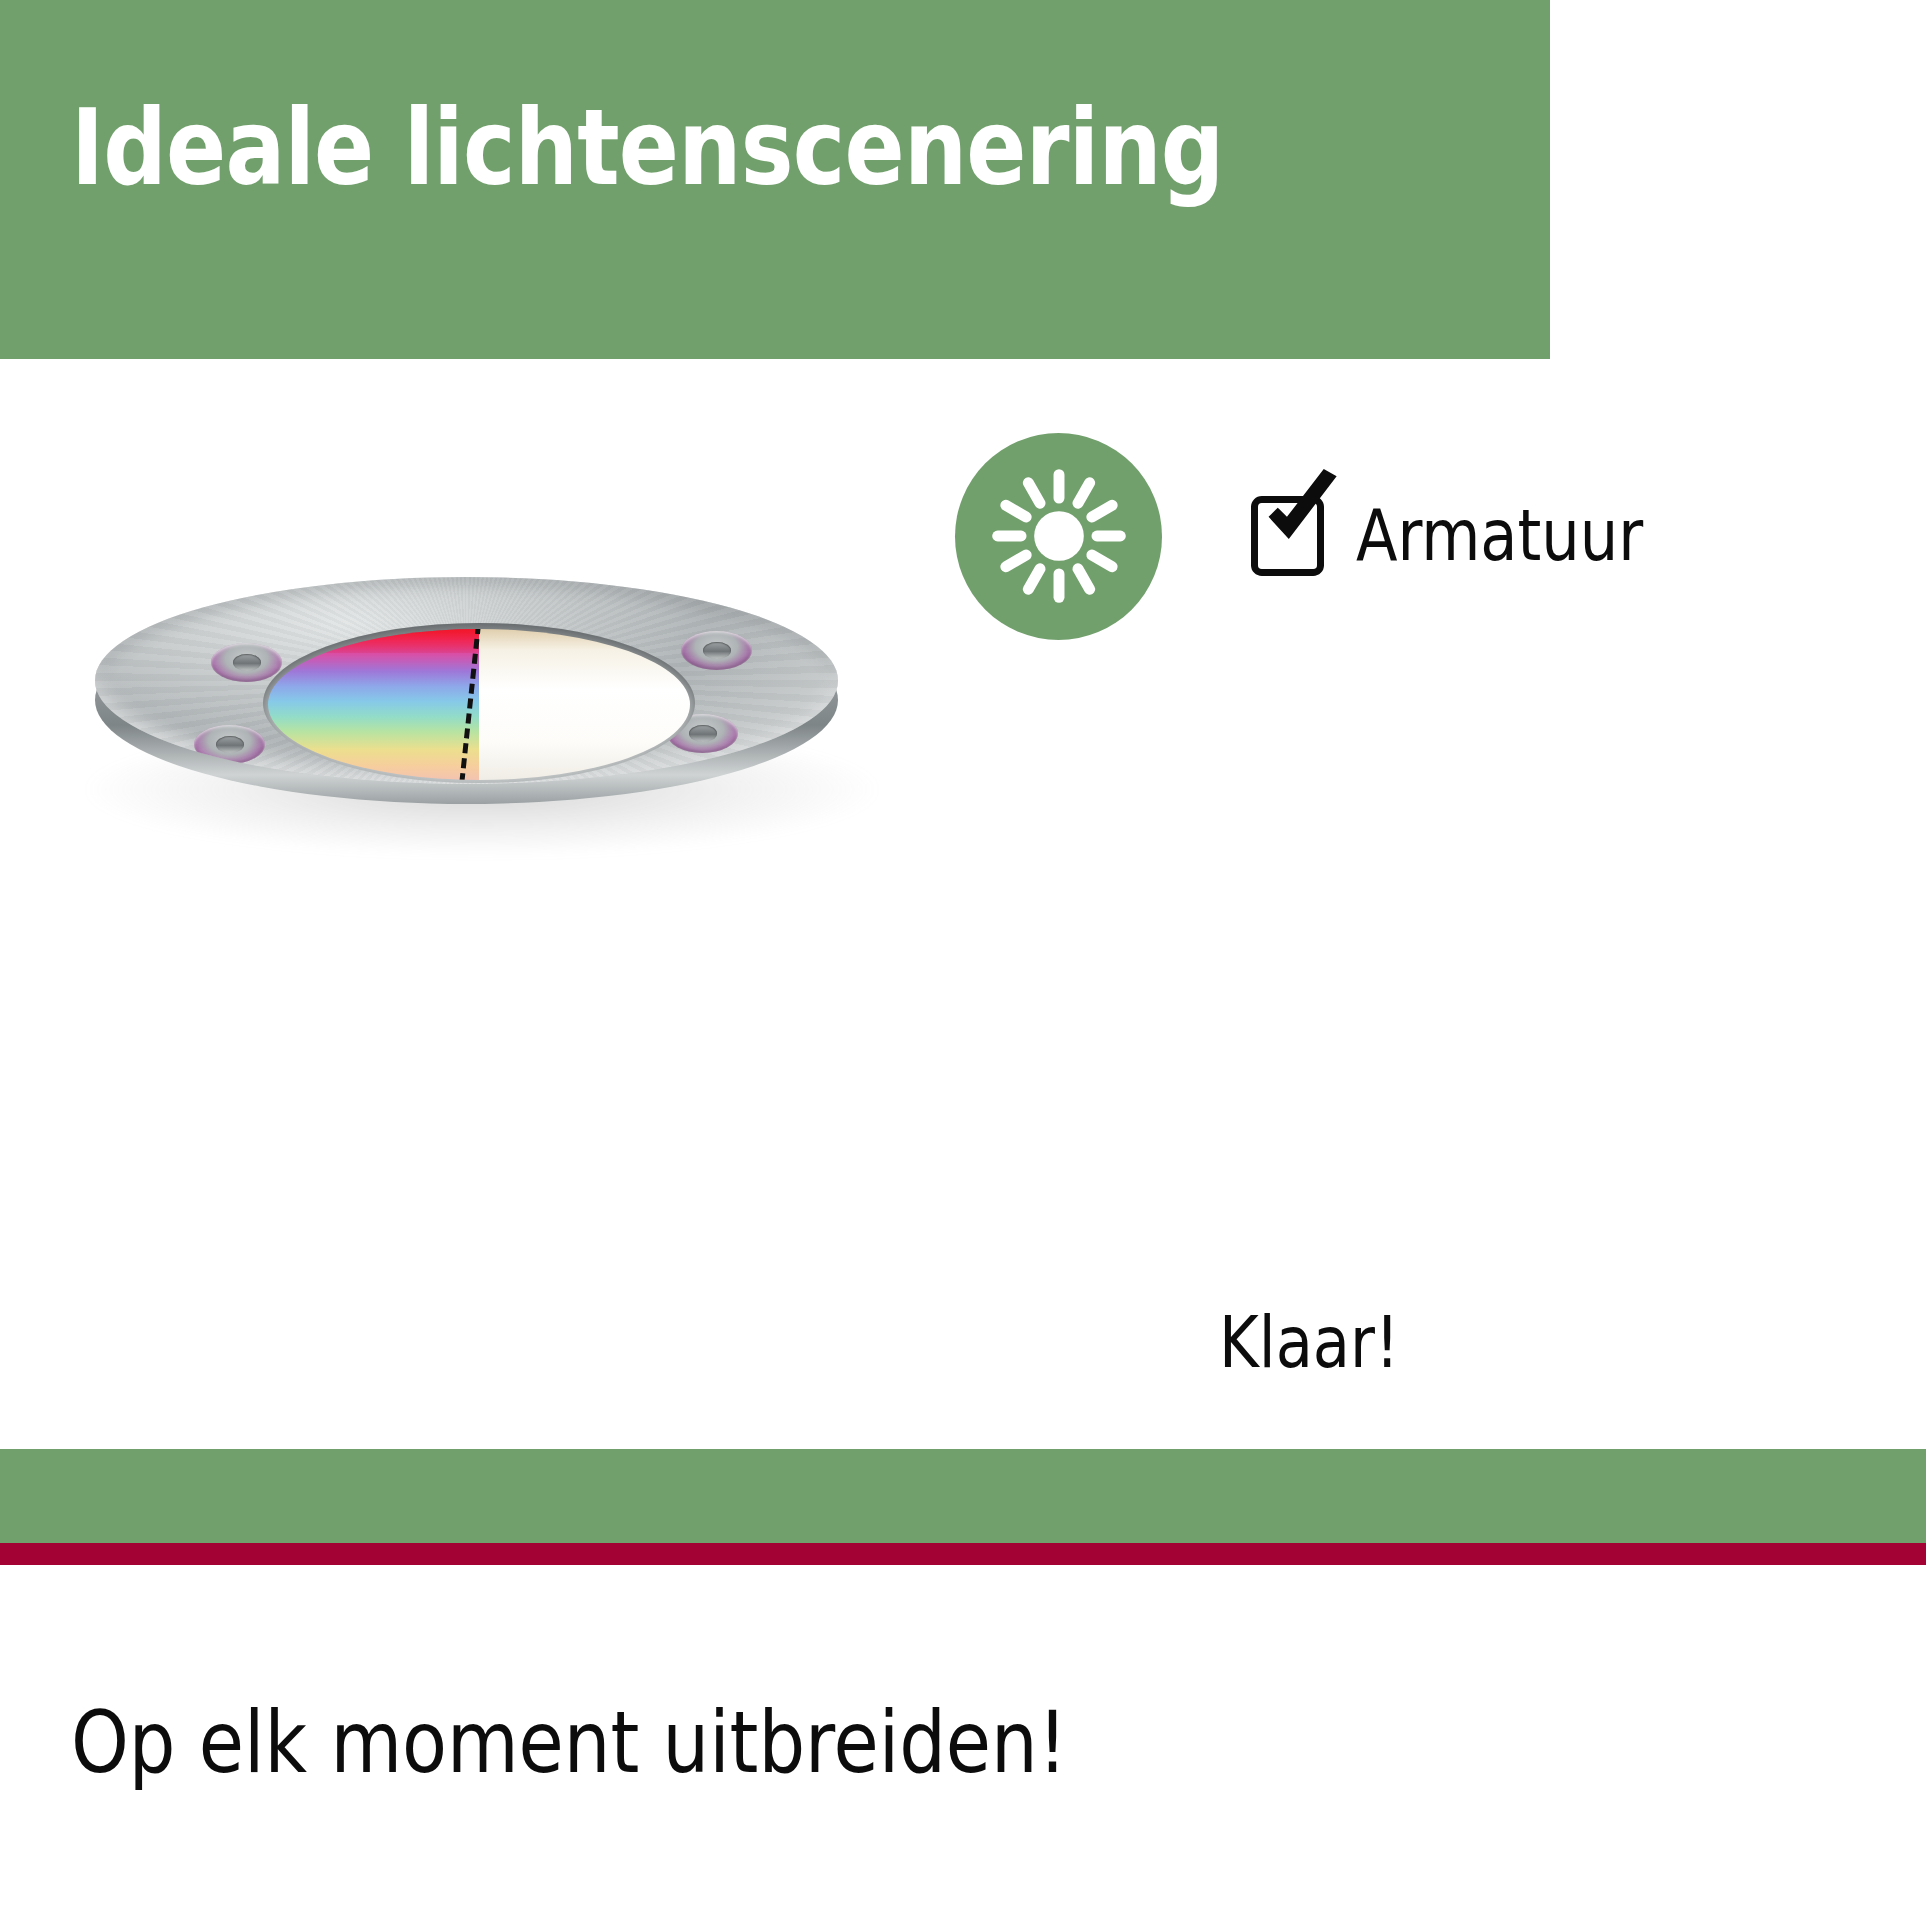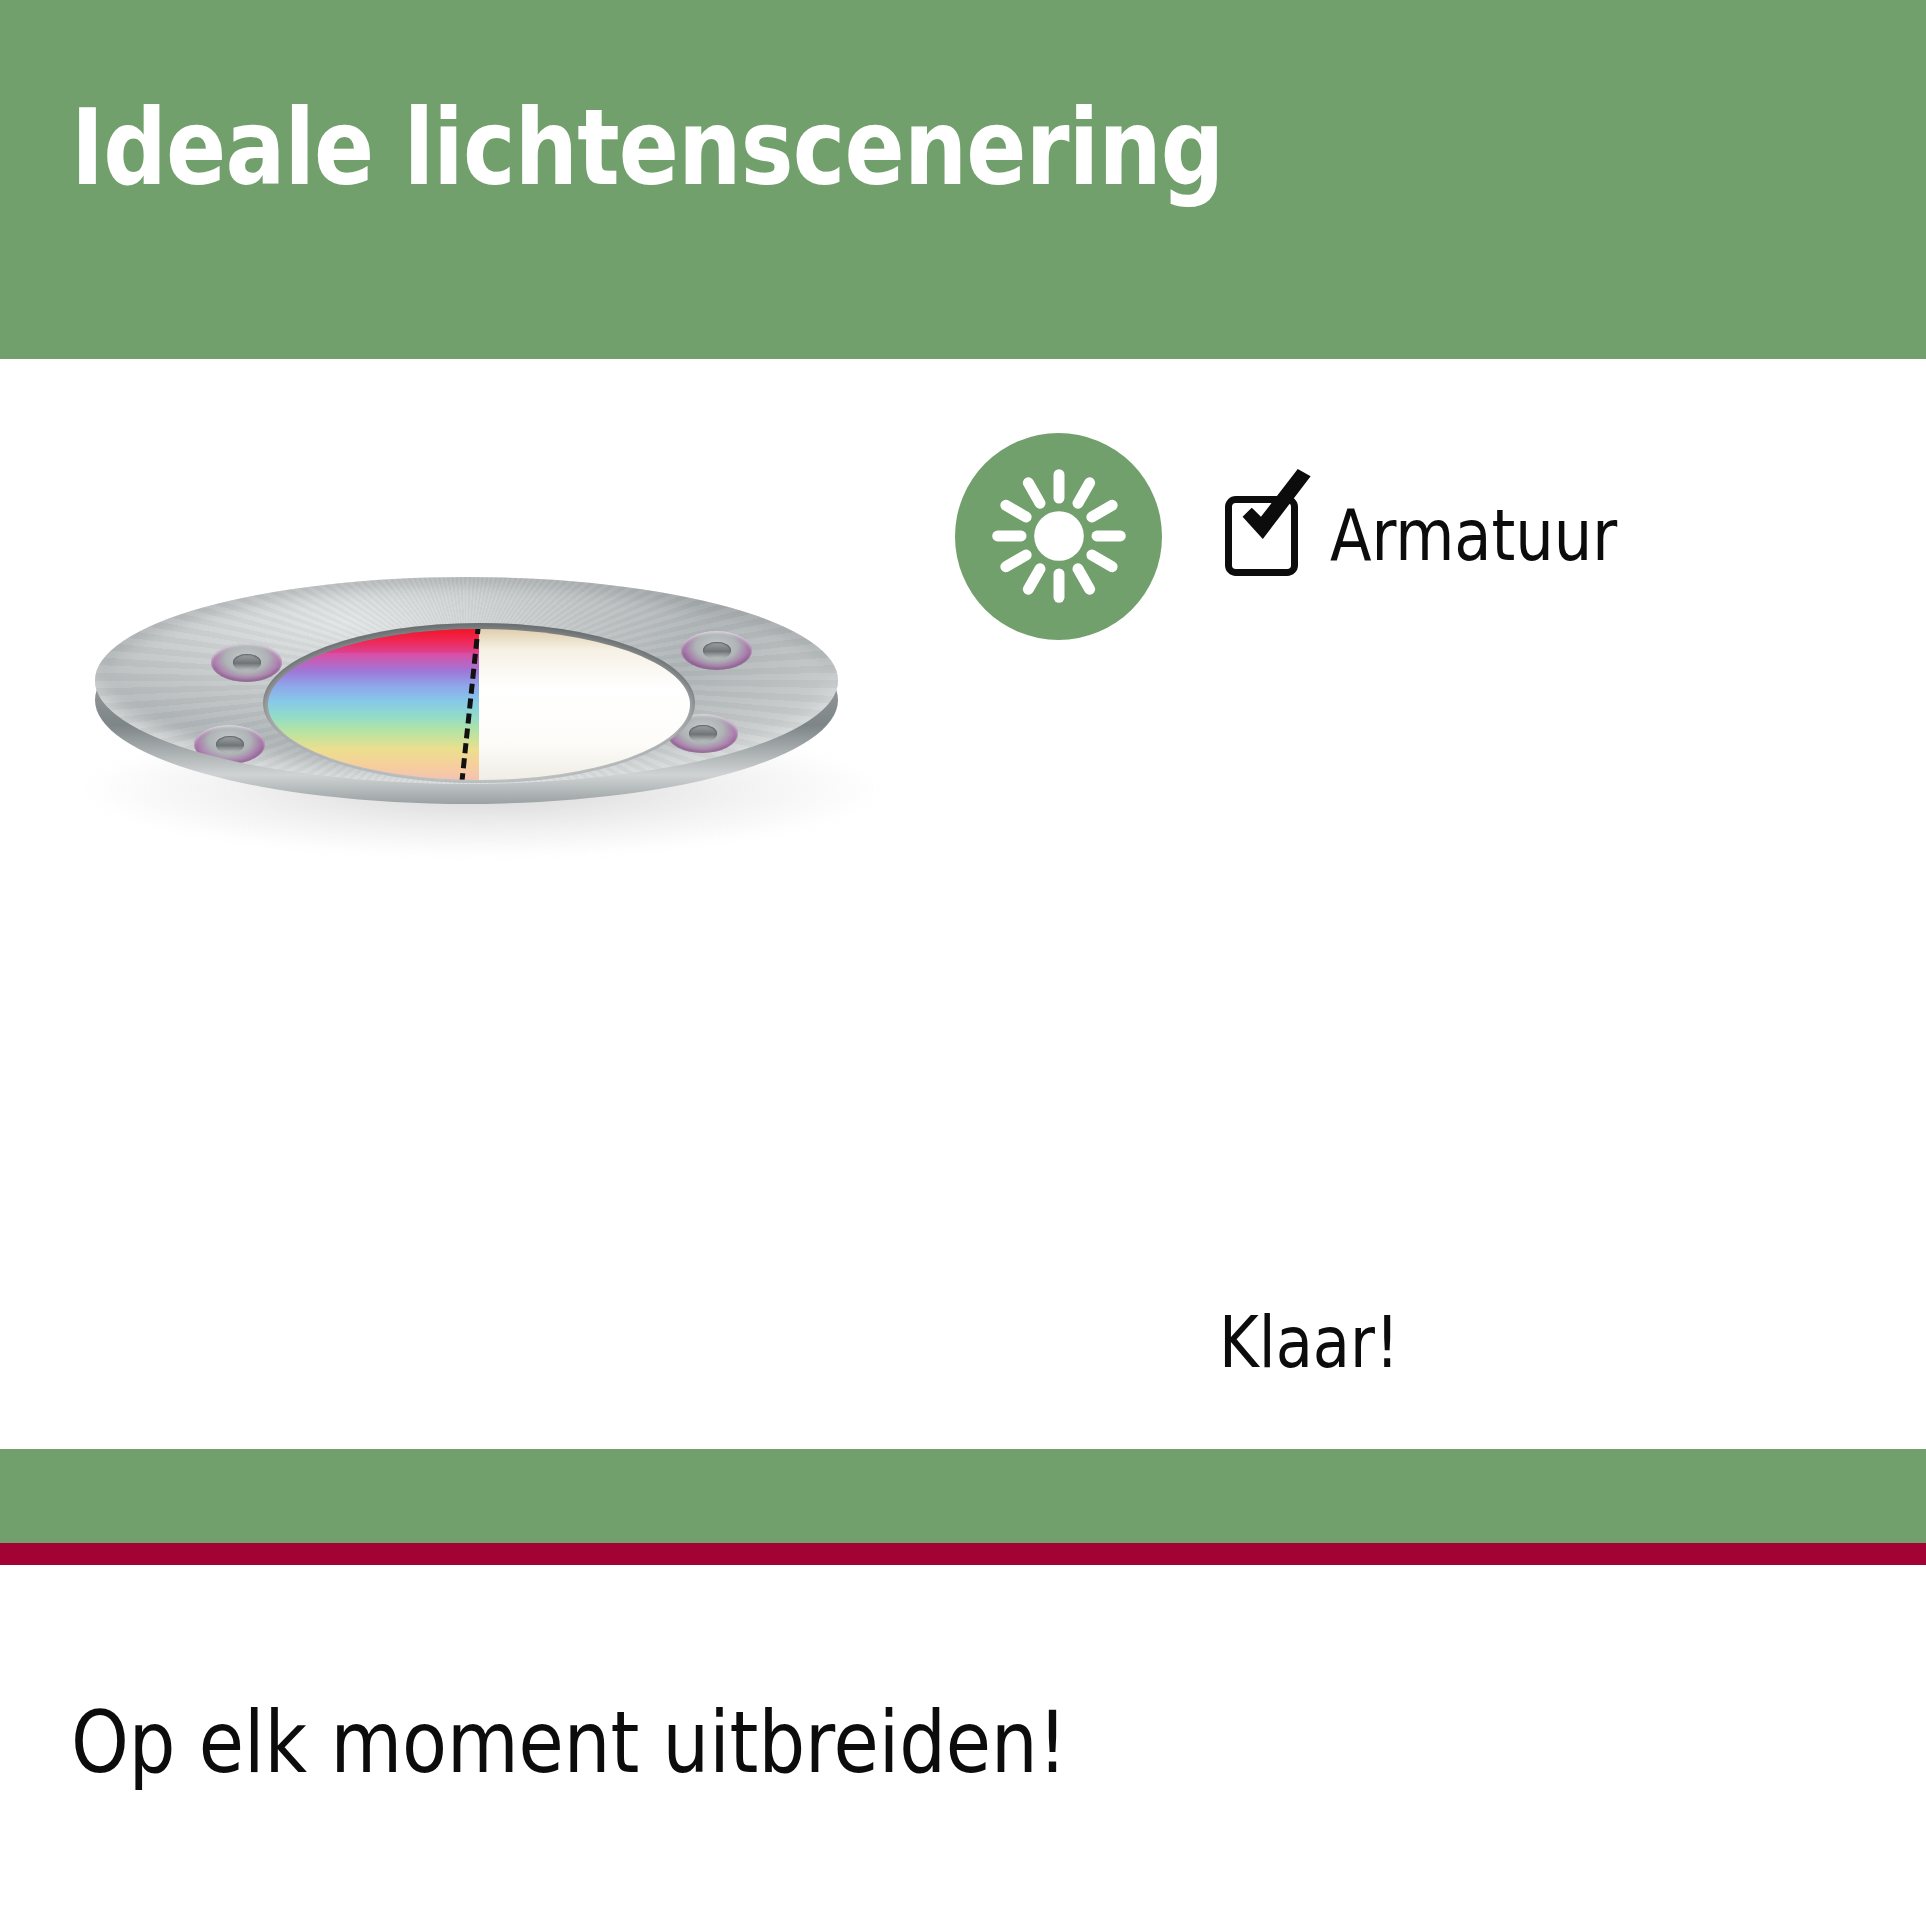--- a/index.html
+++ b/index.html
@@ -6,21 +6,21 @@
   body{
     width:1926px;height:1926px;
     background:#ffffff;
     font-family:"Liberation Sans", sans-serif;
     overflow:hidden;
     position:relative;
   }
 
   
   .header-band{
-    position:absolute;left:0;top:0;width:1926px;height:359px;
+    position:absolute;left:0;top:0;width:1550px;height:359px;
     background:var(--green,#72a06d);
   }
   .header-title{
     position:absolute;left:71px;top:92px;
     color:#ffffff;
     font-family:"DejaVu Sans Condensed","Liberation Sans Narrow","Liberation Sans",sans-serif;
     font-weight:700;
     font-size:106px;
     letter-spacing:-0.8px;
     line-height:1.05;
@@ -126,21 +126,21 @@
     height:208px;margin-bottom:76px;
   }
   .row:last-of-type{margin-bottom:0;}
   .icon-circle{
     flex:0 0 auto;width:207px;height:207px;border-radius:50%;
     display:flex;align-items:center;justify-content:center;
     background:var(--green,#72a06d);
   }
   .icon-circle.muted{background:#cddfc5;}
   .row-right{
-    display:flex;align-items:center;margin-left:63px;
+    display:flex;align-items:center;margin-left:89px;
   }
   .cbox{
     flex:0 0 auto;width:59px;height:66px;border:7.7px solid #0c0c0c;border-radius:10.8px;
     background:#ffffff;position:relative;
   }
   .cbox.checked .tick{
     position:absolute;left:-6.2px;top:-34px;width:92px;height:92px;
     display:block;
   }
   .row-label{

